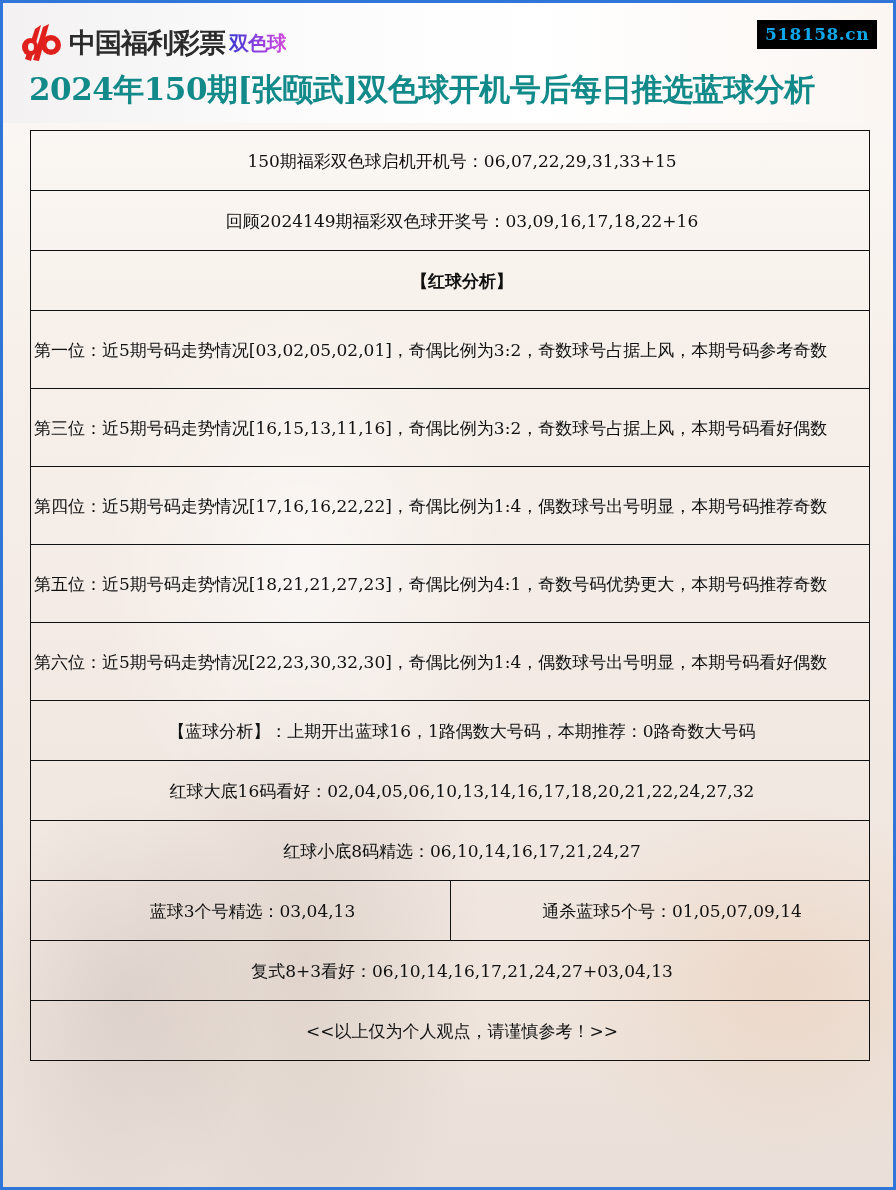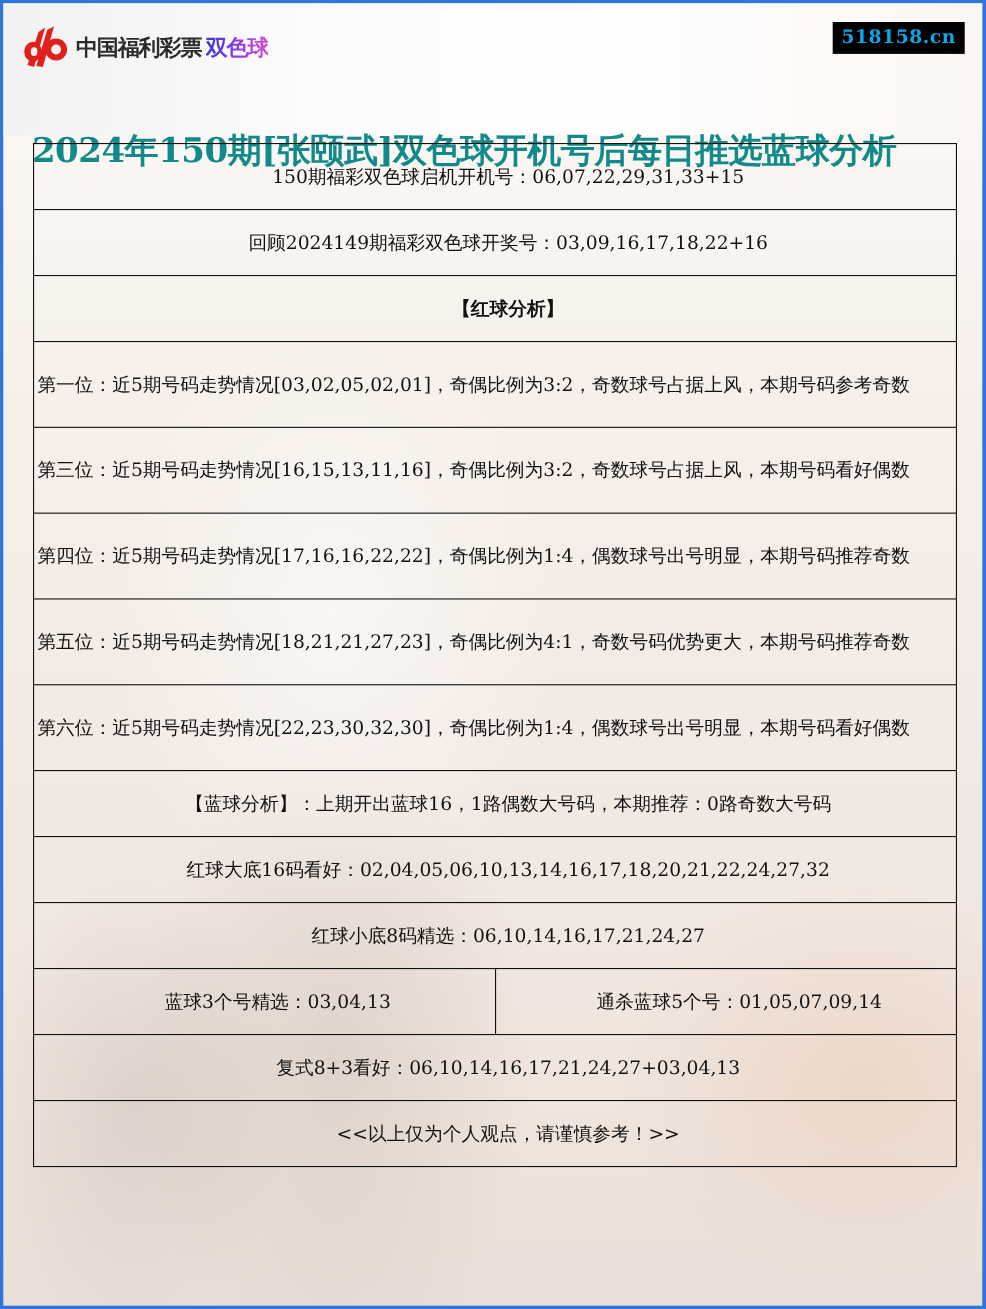--- a/index.html
+++ b/index.html
@@ -24,41 +24,41 @@
     position: absolute; left: 0; top: 0; right: 0; height: 120px;
     background: linear-gradient(90deg, #f3f1f1 0%, #fbfbfb 30%, #ffffff 60%, #fbf6f2 100%);
   }
   .logo {
     position: absolute; left: 18px; top: 20px; height: 40px;
     display: flex; align-items: center; gap: 4px;
   }
   .logo-mark { width: 44px; height: 40px; }
   .logo-text {
     font-family: "DejaVu Sans", "Liberation Sans", sans-serif;
-    font-weight: bold; font-size: 20px; color: #2b2b2b; letter-spacing: -1px;
+    font-weight: bold; font-size: 27px; color: #2b2b2b; letter-spacing: -1px;
   }
   .logo-sub {
     font-family: "DejaVu Sans", "Liberation Sans", sans-serif;
     font-weight: bold; font-size: 20px;
     background: linear-gradient(90deg, #3a3ad0, #9b3fe0 60%, #d04ad8);
     -webkit-background-clip: text; background-clip: text; color: transparent;
     letter-spacing: -1px;
   }
   .site-badge {
     position: absolute; right: 16px; top: 17px;
     background: #000; color: #0ea5e9;
     font-family: "DejaVu Serif", "Liberation Serif", serif;
     font-size: 17px; font-weight: bold; letter-spacing: 0.5px;
     padding: 4px 8px; line-height: 21px;
   }
   .page-title {
     position: absolute; left: 26px; top: 62px; right: 0;
     color: #138a8a; font-size: 31px; line-height: 48px;
     font-family: "DejaVu Serif", "Liberation Serif", serif;
-    white-space: nowrap; letter-spacing: -0.5px; margin-top: 48px;
+    white-space: nowrap; letter-spacing: -0.5px;
   }
   table.analysis {
     position: absolute; left: 27px; top: 127px; width: 840px;
     border-collapse: collapse;
     font-family: "DejaVu Serif", "Liberation Serif", serif;
     font-size: 17px; color: #111;
   }
   table.analysis td {
     border: 1.5px solid #111;
     padding: 0 3px;

